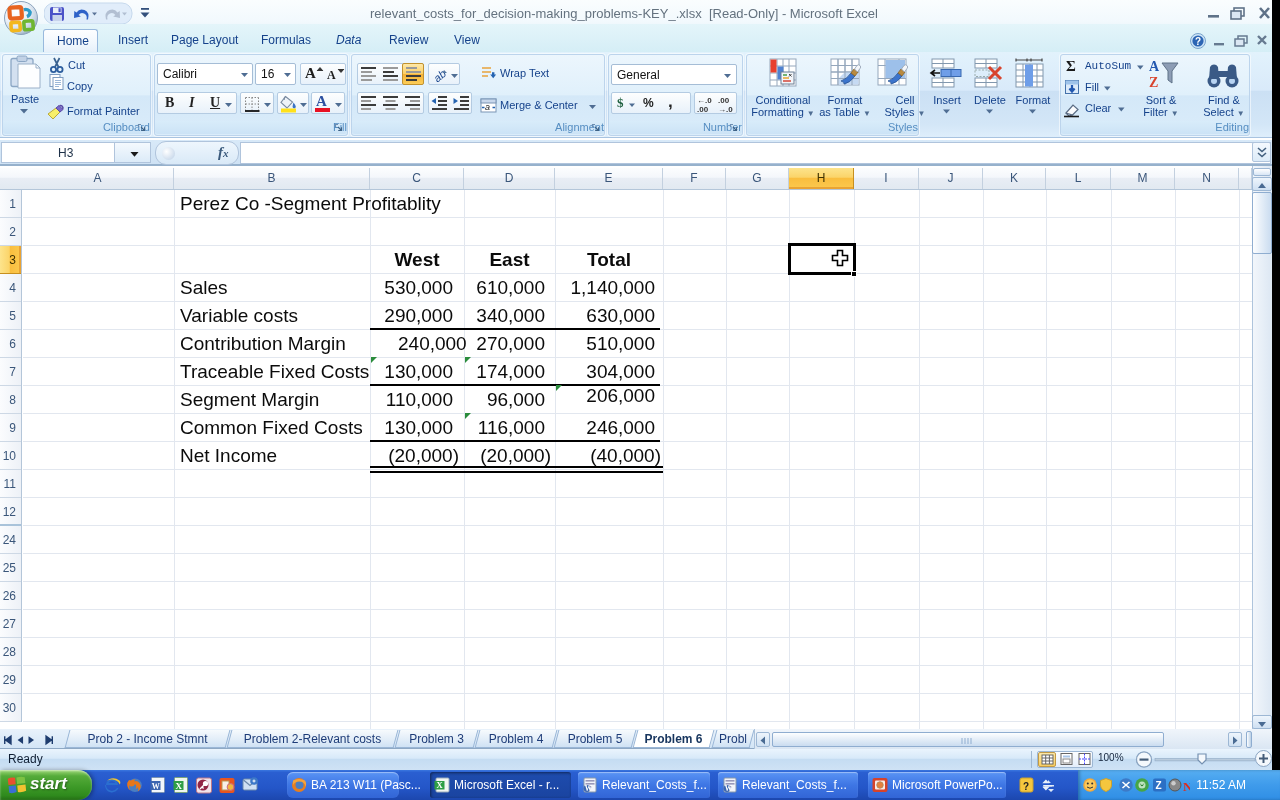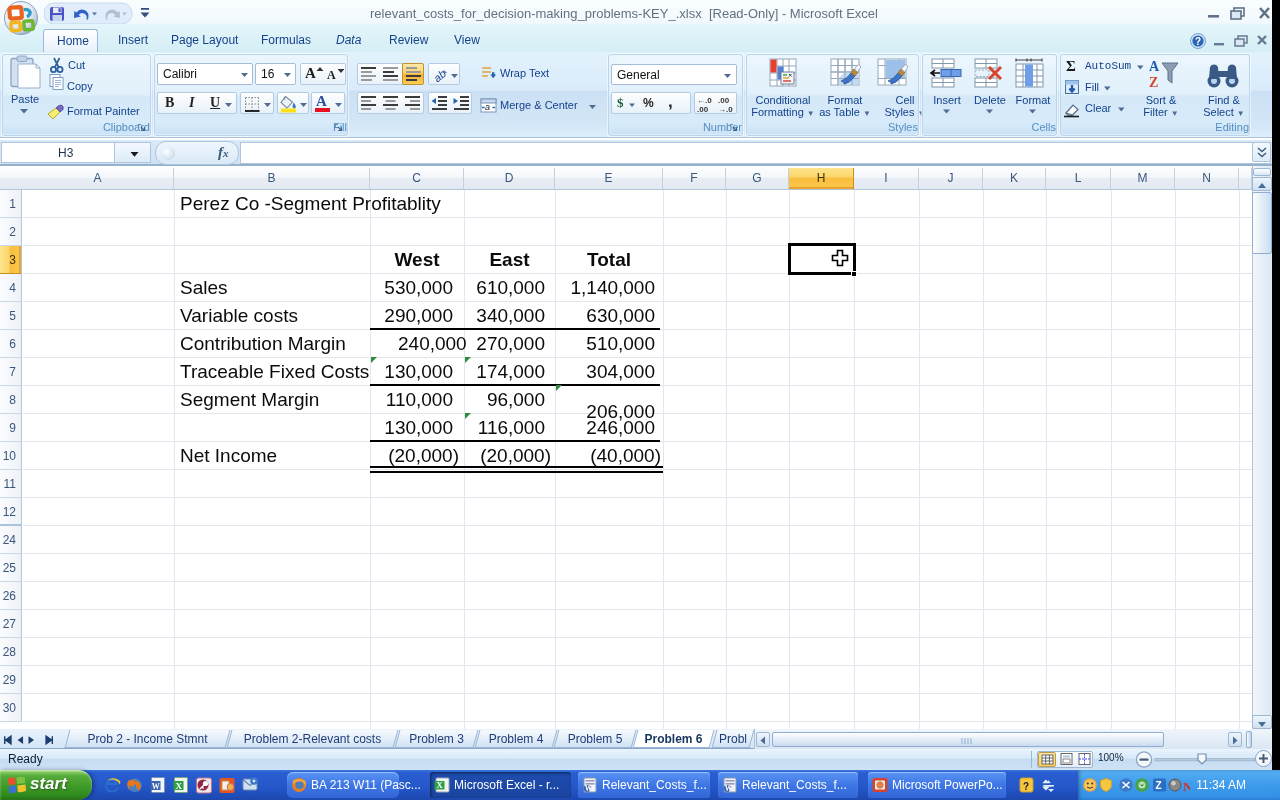--- a/index.html
+++ b/index.html
@@ -242,20 +242,27 @@
       </svg>
   </div>
   <div class="abs" style="left:311px;top:40px;width:34px;height:22px;background:linear-gradient(#fdfefe,#e8f1fa);border:1px solid #b4cbe2;border-radius:2px;">
     <span style="position:absolute;left:4px;top:0px;font-size:15px;font-weight:bold;color:#2d50a0;font-family:'Liberation Serif',serif;">A</span>
     <div class="abs" style="left:3px;top:15px;width:15px;height:4px;background:#e81123;"></div>
     <svg class="abs" style="left:22px;top:8px" width="10" height="8">
         <path d="M1 2 h7 l-3.5 4 z" fill="#4f6d93"></path>
       </svg>
   </div>
 
+  <div class="rgroup" style="left:351px;width:254px;">
+    <div class="rglabel">Alignment</div>
+    <svg class="launcher" viewBox="0 0 10 10">
+        <path d="M1.5 4 V1.5 H4" fill="none" stroke="#6b8db1" stroke-width="1.2"></path>
+        <path d="M4 4 l3.5 3.5 M7.5 4.2 v3.3 h-3.3" fill="none" stroke="#3e6286" stroke-width="1.1"></path>
+      </svg>
+  </div>
   <div class="abs" style="left:357px;top:11px;width:67px;height:22px;background:linear-gradient(#fdfefe,#e8f1fa);border:1px solid #b4cbe2;border-radius:2px;"></div>
   <svg class="abs" style="left:359px;top:14px" width="20" height="16">
       <g stroke="#3c3c3c" stroke-width="2">
         <path d="M2 2 h15"></path>
       </g>
       <g stroke="#9a9a9a" stroke-width="2">
         <path d="M2 6 h11 M2 10 h15 M2 14 h11"></path>
       </g>
     </svg>
   <svg class="abs" style="left:381px;top:14px" width="20" height="16">
@@ -413,23 +420,20 @@
         <path d="M2 8.5 h28 M2 21.5 h28 M9 2 v26 M23 2 v26"></path>
       </g>
     <rect x="9.5" y="3" width="19.5" height="18" fill="#9dc0ea"></rect>
     <path d="M12 24 q6 -2 10 -8 l4 3 q-5 7 -11 8 q1 -2 -3 -3 z" fill="#3c74cc" stroke="#2a5494" stroke-width="0.8"></path>
     <path d="M22 16 l3 -4 l4 3 l-3 4 z" fill="#b98a3e" stroke="#8a6426" stroke-width="0.8"></path>
     <path d="M25.5 12 l2.5 -3.5 q1.5 -1.5 3 0 q1.5 1.5 0 3 l-2.5 3.5 z" fill="#f4f7fa" stroke="#9aa7b8" stroke-width="0.9"></path>
   </svg>
   <div class="rbtntext ctr" style="left:881px;top:42px;width:48px;">Cell</div>
   <div class="rbtntext ctr" style="left:881px;top:54px;width:48px;">Styles <span style="font-size:8px;color:#4f6d93;">▼</span></div>
 
-  <div class="rgroup" style="left:922px;width:135px;">
-    <div class="rglabel">Cells</div>
-  </div>
   <svg class="abs" style="left:929px;top:6px" width="34" height="32" viewBox="0 0 34 32">
     <rect x="3" y="1" width="22" height="9" fill="#fff" stroke="#8298ae"></rect>
       <path d="M14 1 v9 M3 5.5 h22" stroke="#8298ae"></path>
     <rect x="3" y="20" width="22" height="9" fill="#fff" stroke="#8298ae"></rect>
       <path d="M14 20 v9 M3 24.5 h22" stroke="#8298ae"></path>
     <rect x="12" y="11.5" width="20" height="7" fill="#6f9ee8" stroke="#3868b0"></rect>
       <path d="M22 11.5 v7" stroke="#3868b0"></path>
     <path d="M11 15 l-8 0 M6 12 l-4 3 l4 3" stroke="#111" stroke-width="1.6" fill="none"></path>
   </svg>
   <div class="rbtntext ctr" style="left:922px;top:42px;width:50px;">Insert</div>
@@ -608,37 +612,38 @@
 
     <div class="cellv" style="left:347px;top:56px;width:94px;font-weight:bold;text-align:center;">West</div>
     <div class="cellv" style="left:441px;top:56px;width:91px;font-weight:bold;text-align:center;">East</div>
     <div class="cellv" style="left:532px;top:56px;width:108px;font-weight:bold;text-align:center;">Total</div>
 
     <div class="cellv" style="left:157px;top:84px;">Sales</div>
     <div class="cellv" style="left:157px;top:112px;">Variable costs</div>
     <div class="cellv" style="left:157px;top:140px;">Contribution Margin</div>
     <div class="cellv" style="left:157px;top:168px;">Traceable Fixed Costs</div>
     <div class="cellv" style="left:157px;top:196px;">Segment Margin</div>
+    <div class="cellv" style="left:157px;top:224px;">Common Fixed Costs</div>
     <div class="cellv" style="left:157px;top:252px;">Net Income</div>
 
     <div class="cellv num" style="left:347px;top:84px;width:83px;">530,000</div>
     <div class="cellv num" style="left:441px;top:84px;width:81px;">610,000</div>
     <div class="cellv num" style="left:532px;top:84px;width:100px;">1,140,000</div>
     <div class="cellv num" style="left:347px;top:112px;width:83px;">290,000</div>
     <div class="cellv num" style="left:441px;top:112px;width:81px;">340,000</div>
     <div class="cellv num" style="left:532px;top:112px;width:100px;">630,000</div>
     <div class="cellv num" style="left:347px;top:140px;width:83px;padding-left:28px;">240,000</div>
     <div class="cellv num" style="left:441px;top:140px;width:81px;">270,000</div>
     <div class="cellv num" style="left:532px;top:140px;width:100px;">510,000</div>
     <div class="cellv num" style="left:347px;top:168px;width:83px;">130,000</div>
     <div class="cellv num" style="left:441px;top:168px;width:81px;">174,000</div>
     <div class="cellv num" style="left:532px;top:168px;width:100px;">304,000</div>
     <div class="cellv num" style="left:347px;top:196px;width:83px;">110,000</div>
     <div class="cellv num" style="left:441px;top:196px;width:81px;">96,000</div>
-    <div class="cellv num" style="left:532px;top:208px;width:100px;">206,000</div>
+    <div class="cellv num" style="left:532px;top:192px;width:100px;">206,000</div>
     <div class="cellv num" style="left:347px;top:224px;width:83px;">130,000</div>
     <div class="cellv num" style="left:441px;top:224px;width:81px;">116,000</div>
     <div class="cellv num" style="left:532px;top:224px;width:100px;">246,000</div>
     <div class="cellv num" style="left:347px;top:252px;width:89px;">(20,000)</div>
     <div class="cellv num" style="left:441px;top:252px;width:87px;">(20,000)</div>
     <div class="cellv num" style="left:532px;top:252px;width:106px;">(40,000)</div>
 
     <div class="abs" style="left:347px;top:138px;width:290px;height:2px;background:#000;"></div>
     <div class="abs" style="left:347px;top:194px;width:290px;height:2px;background:#000;"></div>
     <div class="abs" style="left:347px;top:250px;width:290px;height:2px;background:#000;"></div>
@@ -890,15 +895,15 @@
       <circle cx="60" cy="8" r="6.8" fill="#46a546"></circle>
         <path d="M56.5 8 a3.5 3.5 0 0 1 7 0 a3.5 3.5 0 0 1 -7 0" fill="#bfe3bf"></path>
         <path d="M57.5 5.5 q2.5 5 5 0 q-2.5 7.5 -5 0" fill="#2a7a2a"></path>
       <rect x="71" y="1.5" width="13" height="13" rx="2" fill="#2b6fc4"></rect>
         <text x="73.5" y="12" font-size="10" font-weight="bold" fill="#fff">Z</text>
       <circle cx="93" cy="8" r="6" fill="#888"></circle>
         <circle cx="91.5" cy="6.3" r="2.2" fill="#ccc"></circle>
         <circle cx="93" cy="8" r="6" fill="none" stroke="#555"></circle>
       <text x="101" y="13.5" font-size="13" font-weight="bold" fill="#e02a1a" font-family="Liberation Serif">N</text>
     </svg>
-    <span id="clock">11:34 AM</span>
+    <span id="clock">11:52 AM</span>
   </div>
 </div>
 
 </body></html>

